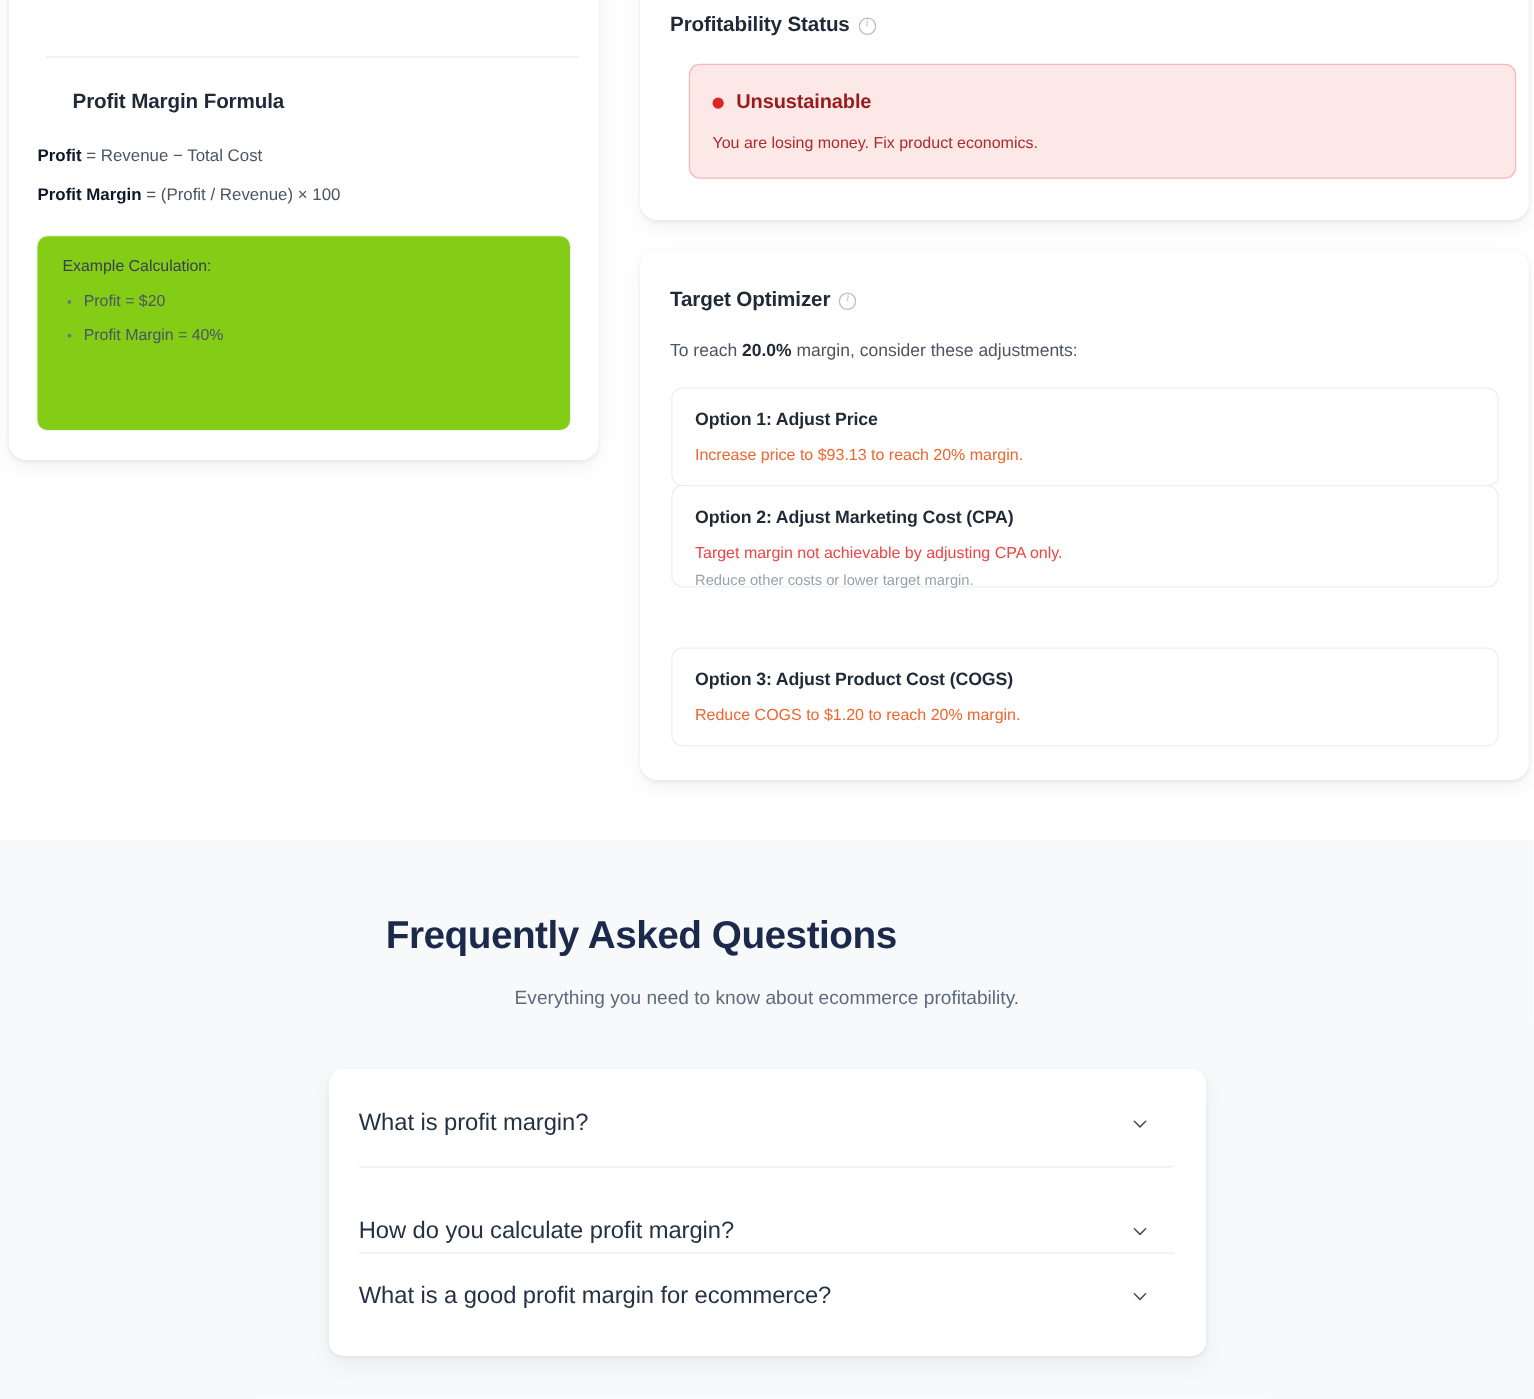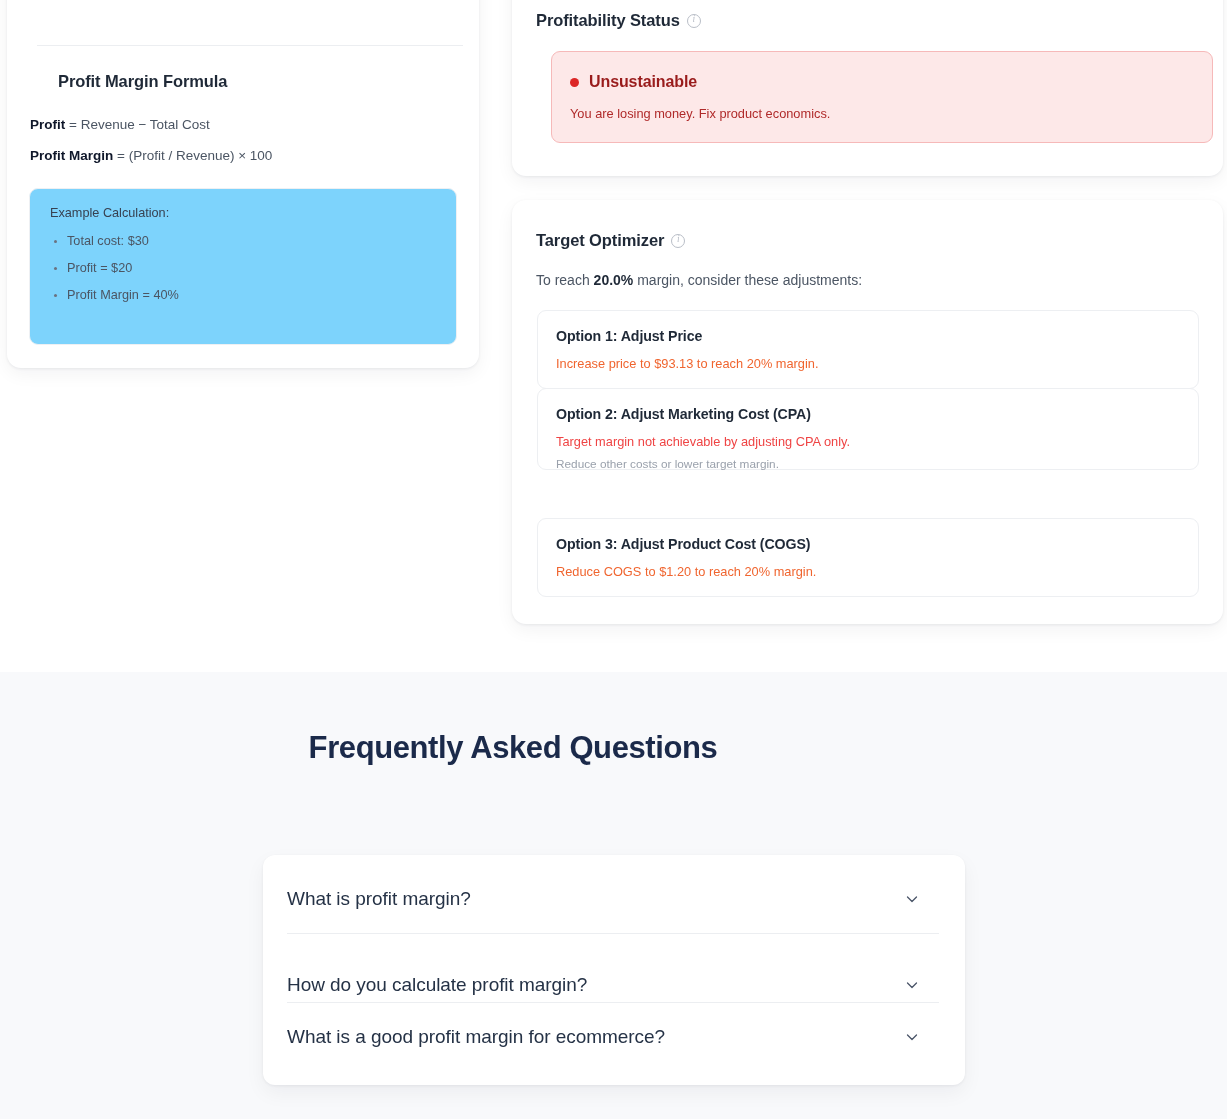--- a/index.html
+++ b/index.html
@@ -70,21 +70,21 @@
   .formula-line.l1 { top: 234px; }
   .formula-line.l2 { top: 265px; }
   .formula-line b { color: #0f172a; font-weight: 700; }
 
   .example-box {
     position: absolute;
     left: 22px;
     top: 306px;
     width: 428px;
     height: 157px;
-    background: #7dd3fc;
+    background: #84cc16;
     border: 1px solid #eef0f3;
     border-radius: 9px;
     padding: 17px 28px 0 20px;
   }
   .example-title {
     font-size: 12.7px;
     color: #374151;
     margin-bottom: 8px;
   }
   .example-list { list-style: none; }
@@ -331,21 +331,20 @@
       <div class="formula-line l1">
         <b>Profit</b><span> = Revenue − Total Cost</span>
       </div>
       <div class="formula-line l2">
         <b>Profit Margin</b><span> = (Profit / Revenue) × 100</span>
       </div>
 
       <div class="example-box">
         <div class="example-title">Example Calculation:</div>
         <ul class="example-list">
-          <li>Total cost: $30</li>
           <li>Profit = $20</li>
           <li>Profit Margin = 40%</li>
         </ul>
       </div>
     </div>
 
     <div class="status-card">
       <div class="card-head">
         <span class="head-text">Profitability Status</span>
         <span class="info-icon">i</span>
@@ -384,20 +383,21 @@
       <div class="option-box o3">
         <div class="option-title">Option 3: Adjust Product Cost (COGS)</div>
         <div class="option-detail orange">Reduce COGS to $1.20 to reach 20% margin.</div>
       </div>
     </div>
 
   </div>
 
   <div class="faq-section">
     <div class="faq-title">Frequently Asked Questions</div>
+    <div class="faq-sub">Everything you need to know about ecommerce profitability.</div>
 
     <div class="faq-card">
 
       <div class="faq-item i0">
         <span class="faq-q">What is profit margin?</span>
         <span class="chevron">
           <svg width="16" height="16" viewBox="0 0 16 16" fill="none">
             <path d="M3.5 6 L8 10.5 L12.5 6" stroke="#4a5568" stroke-width="1.3" stroke-linecap="round" stroke-linejoin="round"></path>
           </svg>
         </span>

